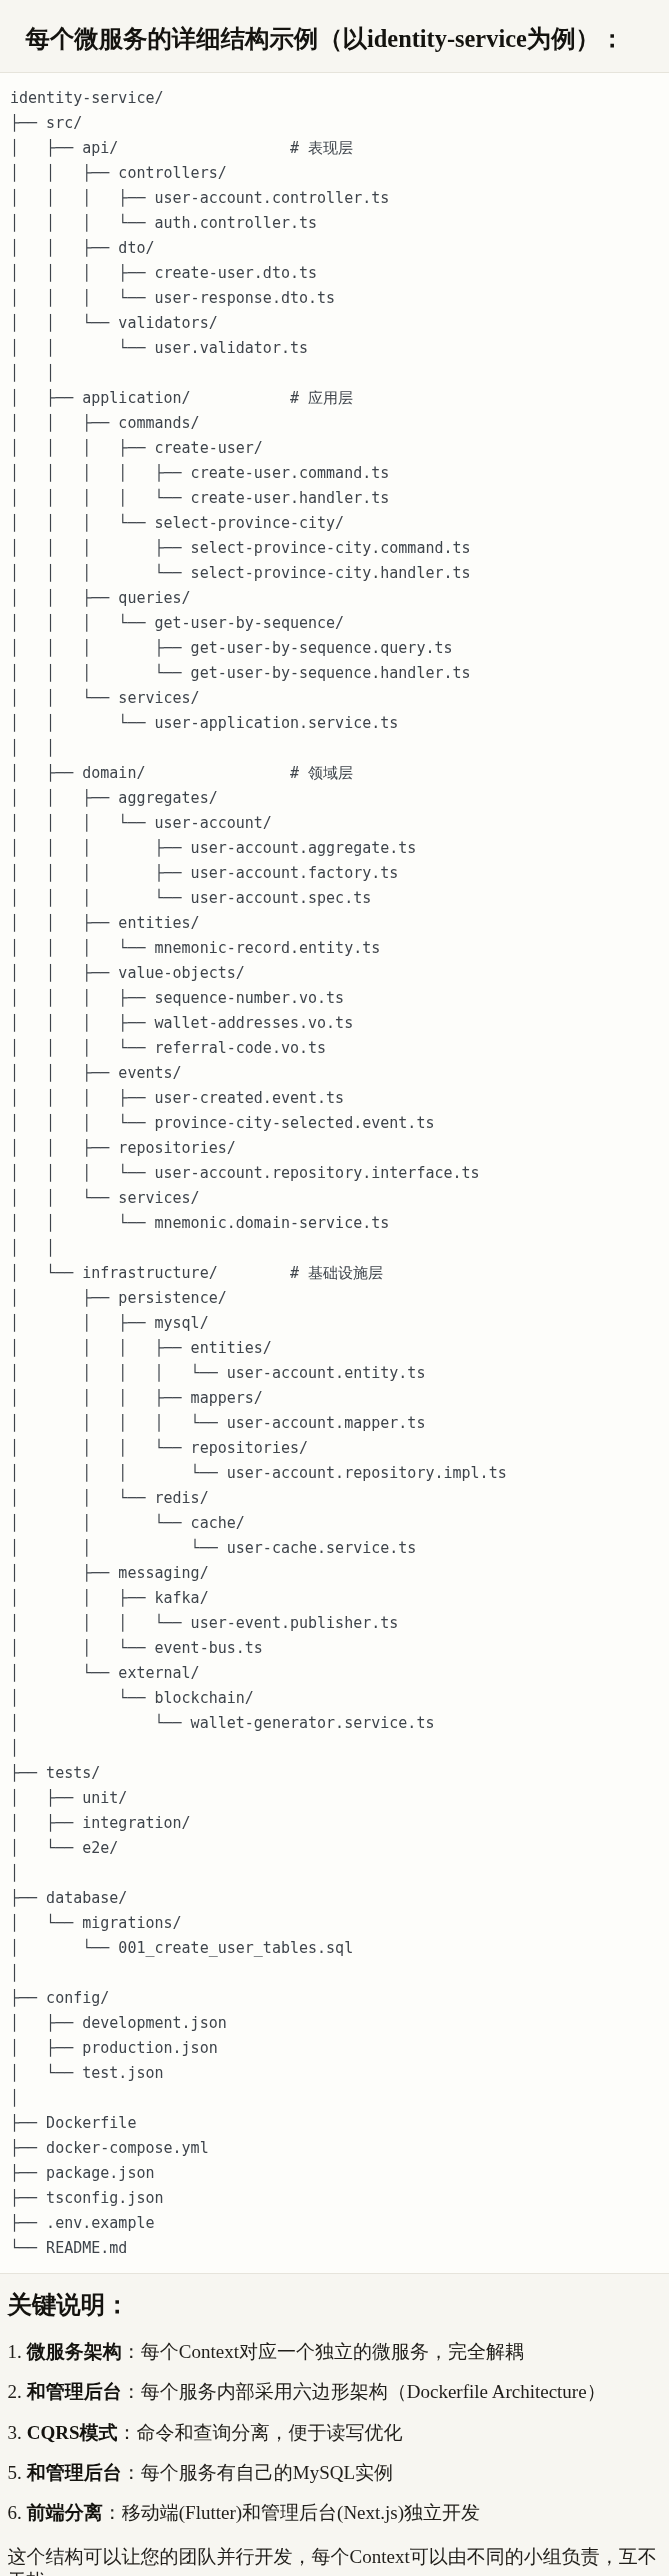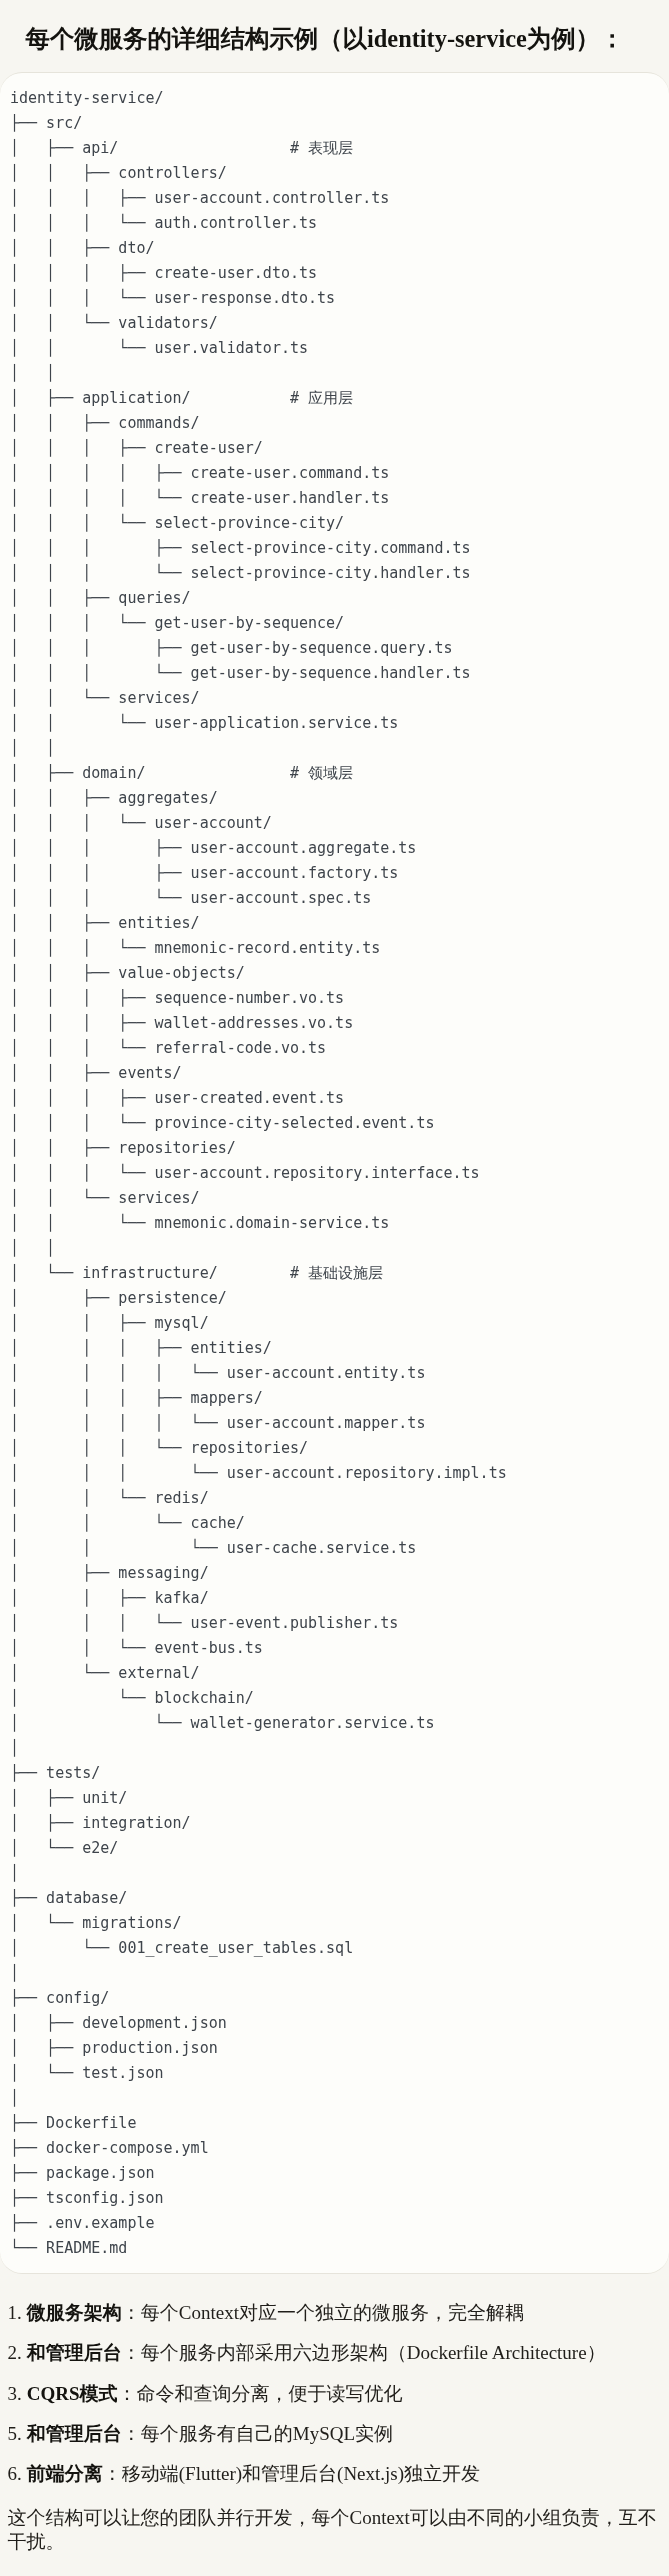--- a/index.html
+++ b/index.html
@@ -17,39 +17,38 @@
     font-weight: 700;
     color: #14130f;
   }
   .code-block {
     margin-top: 11.3px;
     background: #fdfdfa;
     border-top: 0.6px solid #e6e4db;
     border-bottom: 0.6px solid #e6e4db;
     padding: 12.5px 0 12.5px 10px;
     overflow: hidden;
-    border-radius: 22px;
   }
   .tree {
     margin: 0;
     font-family: "DejaVu Sans Mono", monospace;
     font-size: 15px;
     line-height: 25px;
     color: #3e444b;
     white-space: pre;
   }
   .notes { padding: 0 8.8px 0 7.5px; }
   .notes-title {
     margin: 16.3px 0 0 0;
     font-size: 24.4px;
     line-height: 1.22;
     font-weight: 700;
     color: #14130f;
   }
-  .notes-list { margin-top: 27px; }
+  .notes-list { margin-top: 20px; }
   .note-item {
     font-size: 19px;
     line-height: 24px;
     margin-bottom: 16.3px;
     color: #201e1a;
   }
   .note-num { margin-right: 5px; }
   .note-label { font-weight: 700; color: #14130f; }
   .closing {
     margin: 20px 0 0 0;
@@ -150,20 +149,21 @@
 │
 ├── Dockerfile
 ├── docker-compose.yml
 ├── package.json
 ├── tsconfig.json
 ├── .env.example
 └── README.md</pre>
   </div>
 
   <div class="notes">
+    <h2 class="notes-title">关键说明：</h2>
 
     <div class="notes-list">
       <div class="note-item"><span class="note-num">1.</span><span class="note-label">微服务架构</span><span class="note-sep">：</span><span class="note-text">每个Context对应一个独立的微服务，完全解耦</span></div>
       <div class="note-item"><span class="note-num">2.</span><span class="note-label">和管理后台</span><span class="note-sep">：</span><span class="note-text">每个服务内部采用六边形架构（Dockerfile Architecture）</span></div>
       <div class="note-item"><span class="note-num">3.</span><span class="note-label">CQRS模式</span><span class="note-sep">：</span><span class="note-text">命令和查询分离，便于读写优化</span></div>
       <div class="note-item"><span class="note-num">5.</span><span class="note-label">和管理后台</span><span class="note-sep">：</span><span class="note-text">每个服务有自己的MySQL实例</span></div>
       <div class="note-item"><span class="note-num">6.</span><span class="note-label">前端分离</span><span class="note-sep">：</span><span class="note-text">移动端(Flutter)和管理后台(Next.js)独立开发</span></div>
     </div>
 
     <p class="closing">这个结构可以让您的团队并行开发，每个Context可以由不同的小组负责，互不干扰。</p>

